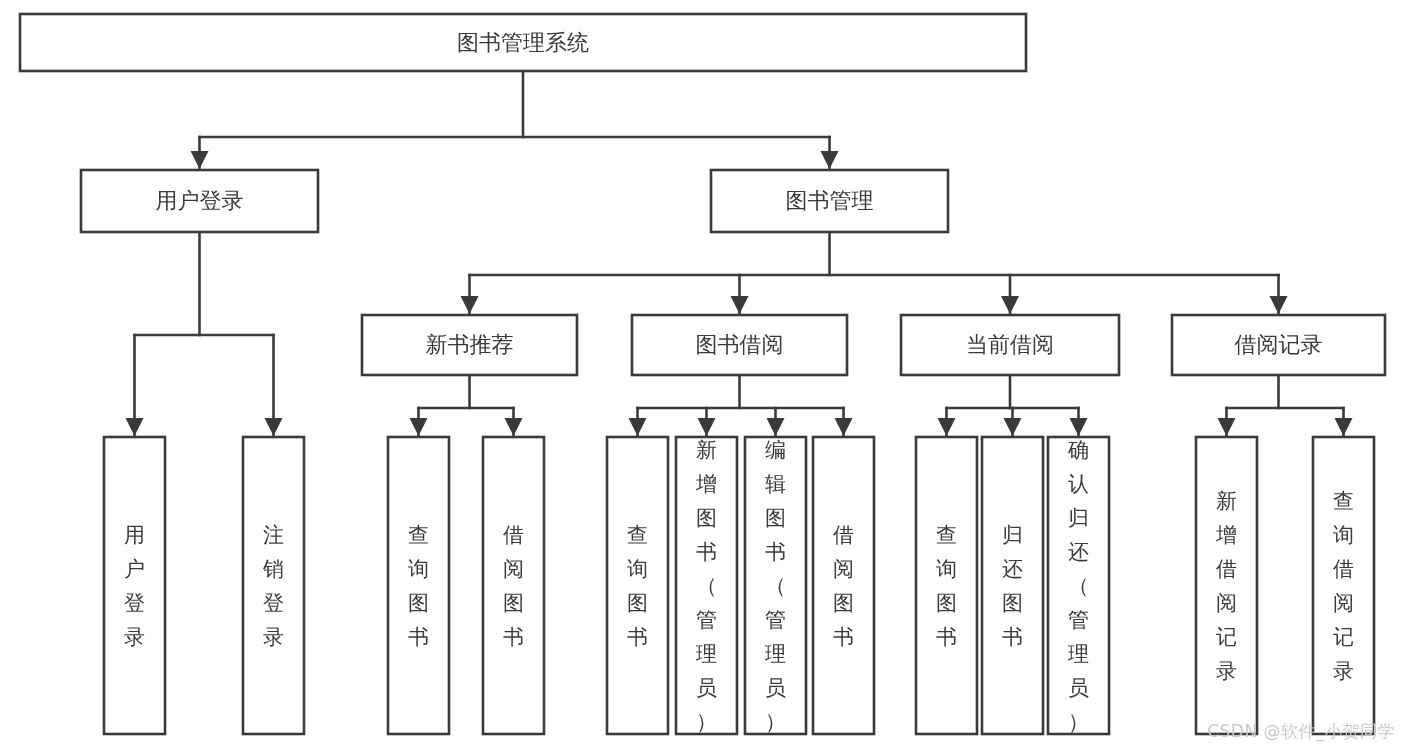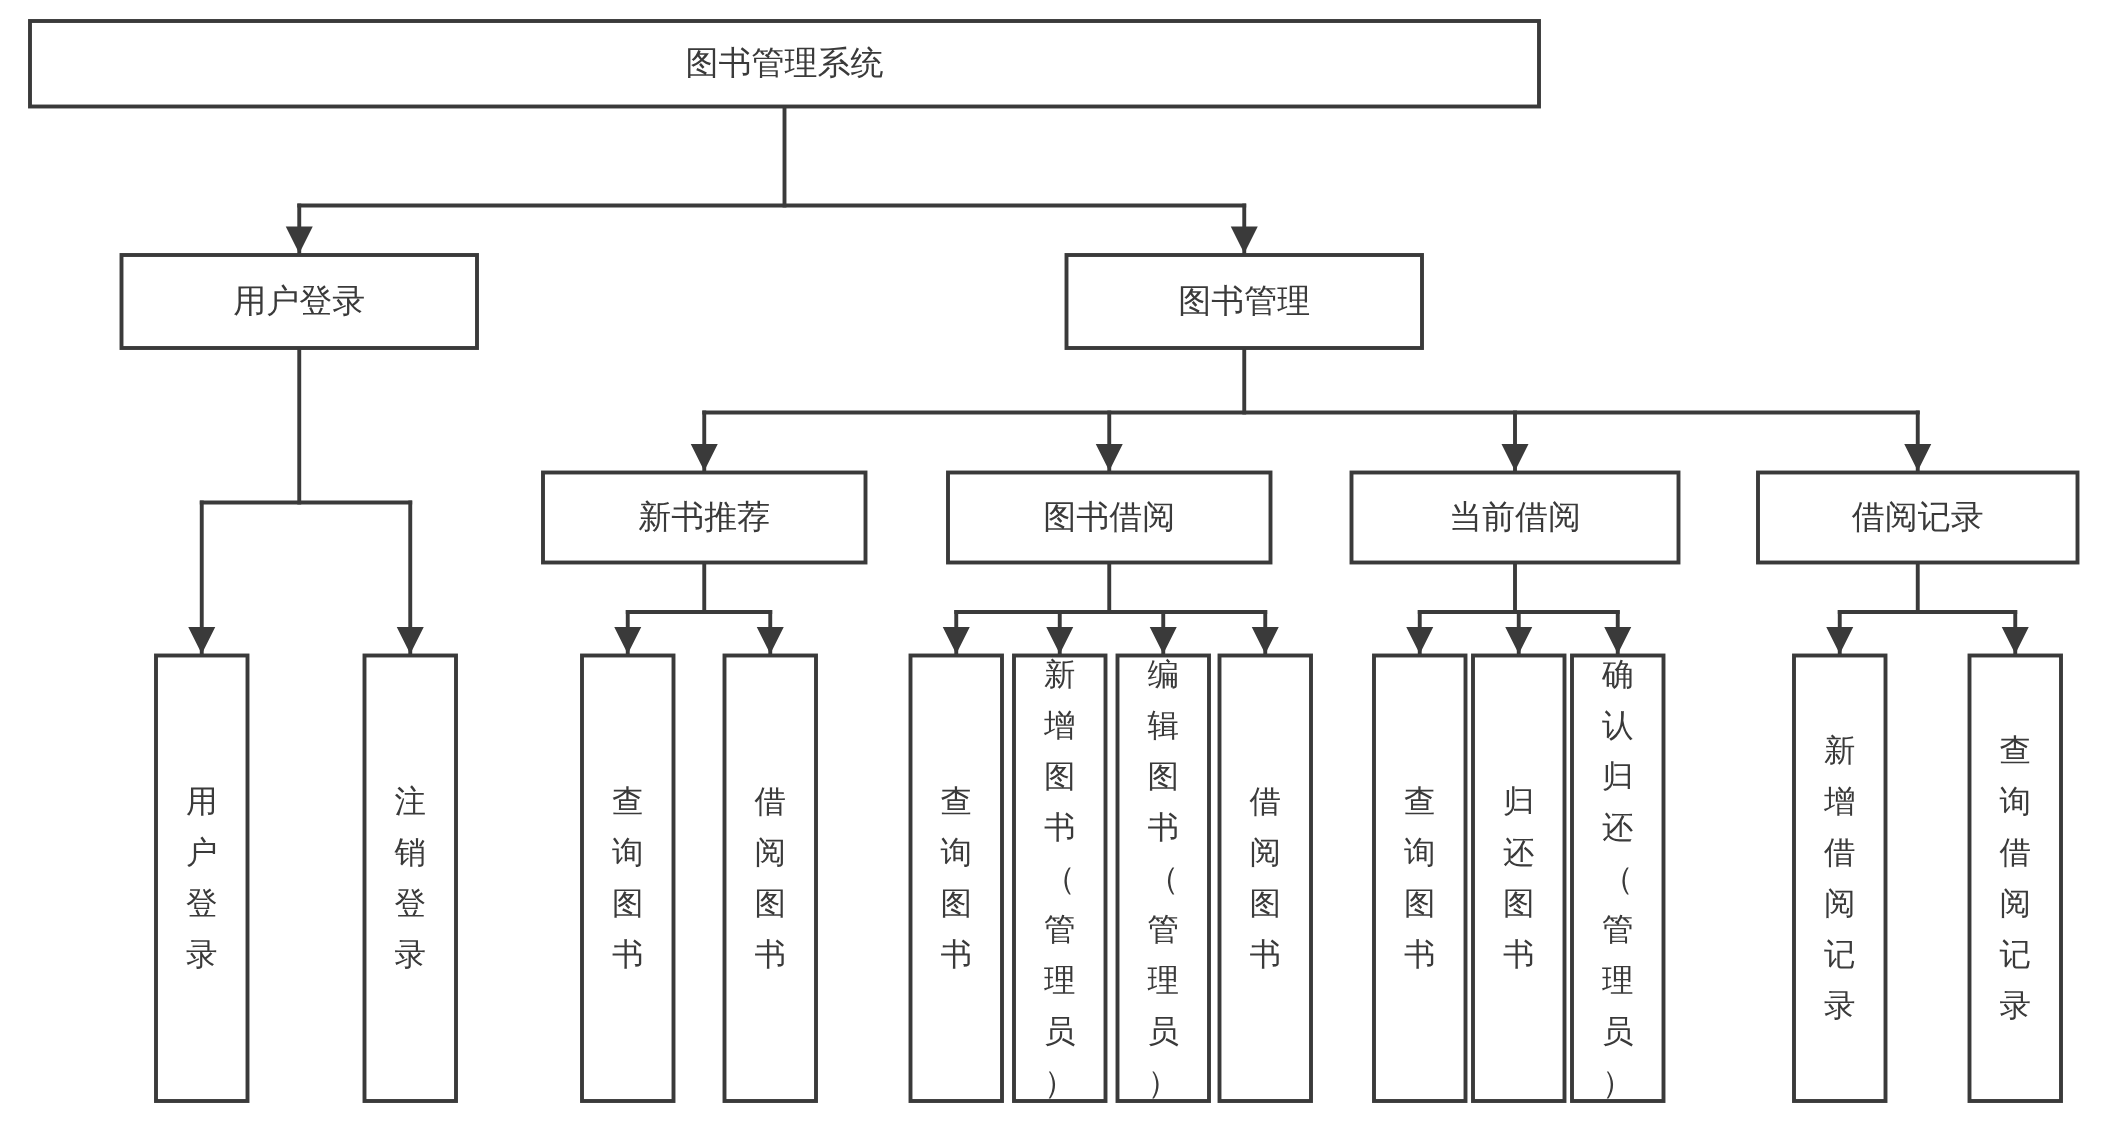--- a/index.html
+++ b/index.html
@@ -259,13 +259,14 @@
           <rect x="1313" y="437" width="61" height="297" class="node-box"></rect>
           <text x="1343.5" y="507.5" class="node-label-vert">查</text>
           <text x="1343.5" y="541.5" class="node-label-vert">询</text>
           <text x="1343.5" y="575.5" class="node-label-vert">借</text>
           <text x="1343.5" y="609.5" class="node-label-vert">阅</text>
           <text x="1343.5" y="643.5" class="node-label-vert">记</text>
           <text x="1343.5" y="677.5" class="node-label-vert">录</text>
         </g>
       </g>
   </svg>
+  <div class="watermark">CSDN @软件_小贺同学</div>
 </div>
 
 </body></html>

